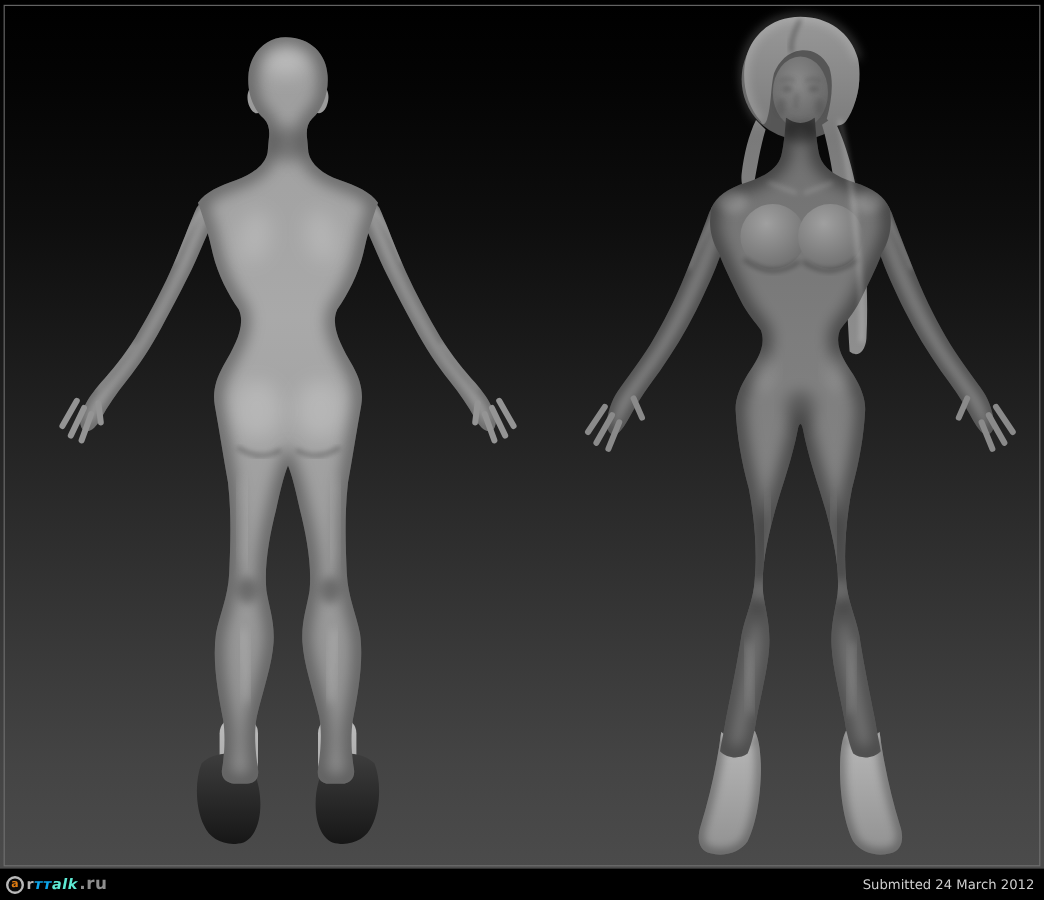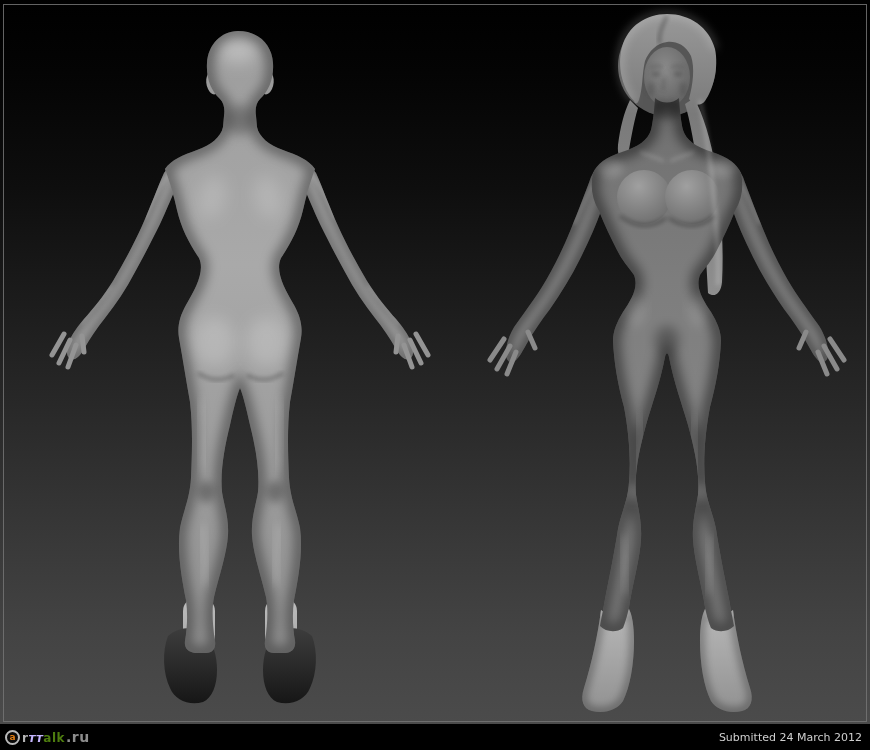--- a/index.html
+++ b/index.html
@@ -16,21 +16,21 @@
   .footer{position:absolute;left:0;right:0;bottom:0;height:26px;background:#000;
           display:flex;align-items:center;justify-content:space-between;}
   .logo{display:flex;align-items:center;margin-left:5px;gap:2px;}
   .badge{width:15px;height:15px;border-radius:50%;border:2px solid #b9b9b9;
          display:flex;align-items:center;justify-content:center;box-sizing:border-box;
          background:#0a0a0a;}
   .badge-a{color:#e07c12;font-size:9px;font-weight:bold;line-height:1;
            font-family:"DejaVu Sans",sans-serif;}
   .logo-text{display:flex;align-items:baseline;font-weight:bold;font-size:12px;
              letter-spacing:.5px;font-family:"DejaVu Sans",sans-serif;}
-  .seg-dim{color:#c4b5fd;font-style:italic;} .seg-mid{color:#b5b5b5;} .seg-bright{color:#4d7c0f;}
+  .seg-dim{color:#0ea5e9;font-style:italic;} .seg-mid{color:#b5b5b5;} .seg-bright{color:#5eead4;font-style:italic;}
   .seg-tld{color:#8d8d8d;font-size:14px;margin-left:1px;}
   .submitted{color:#cfcfcf;font-size:11px;margin-right:8px;
              font-family:"DejaVu Sans",sans-serif;}
 </style>
 </head>
 <body>
 
 <div class="page">
 
   <div class="stage">

